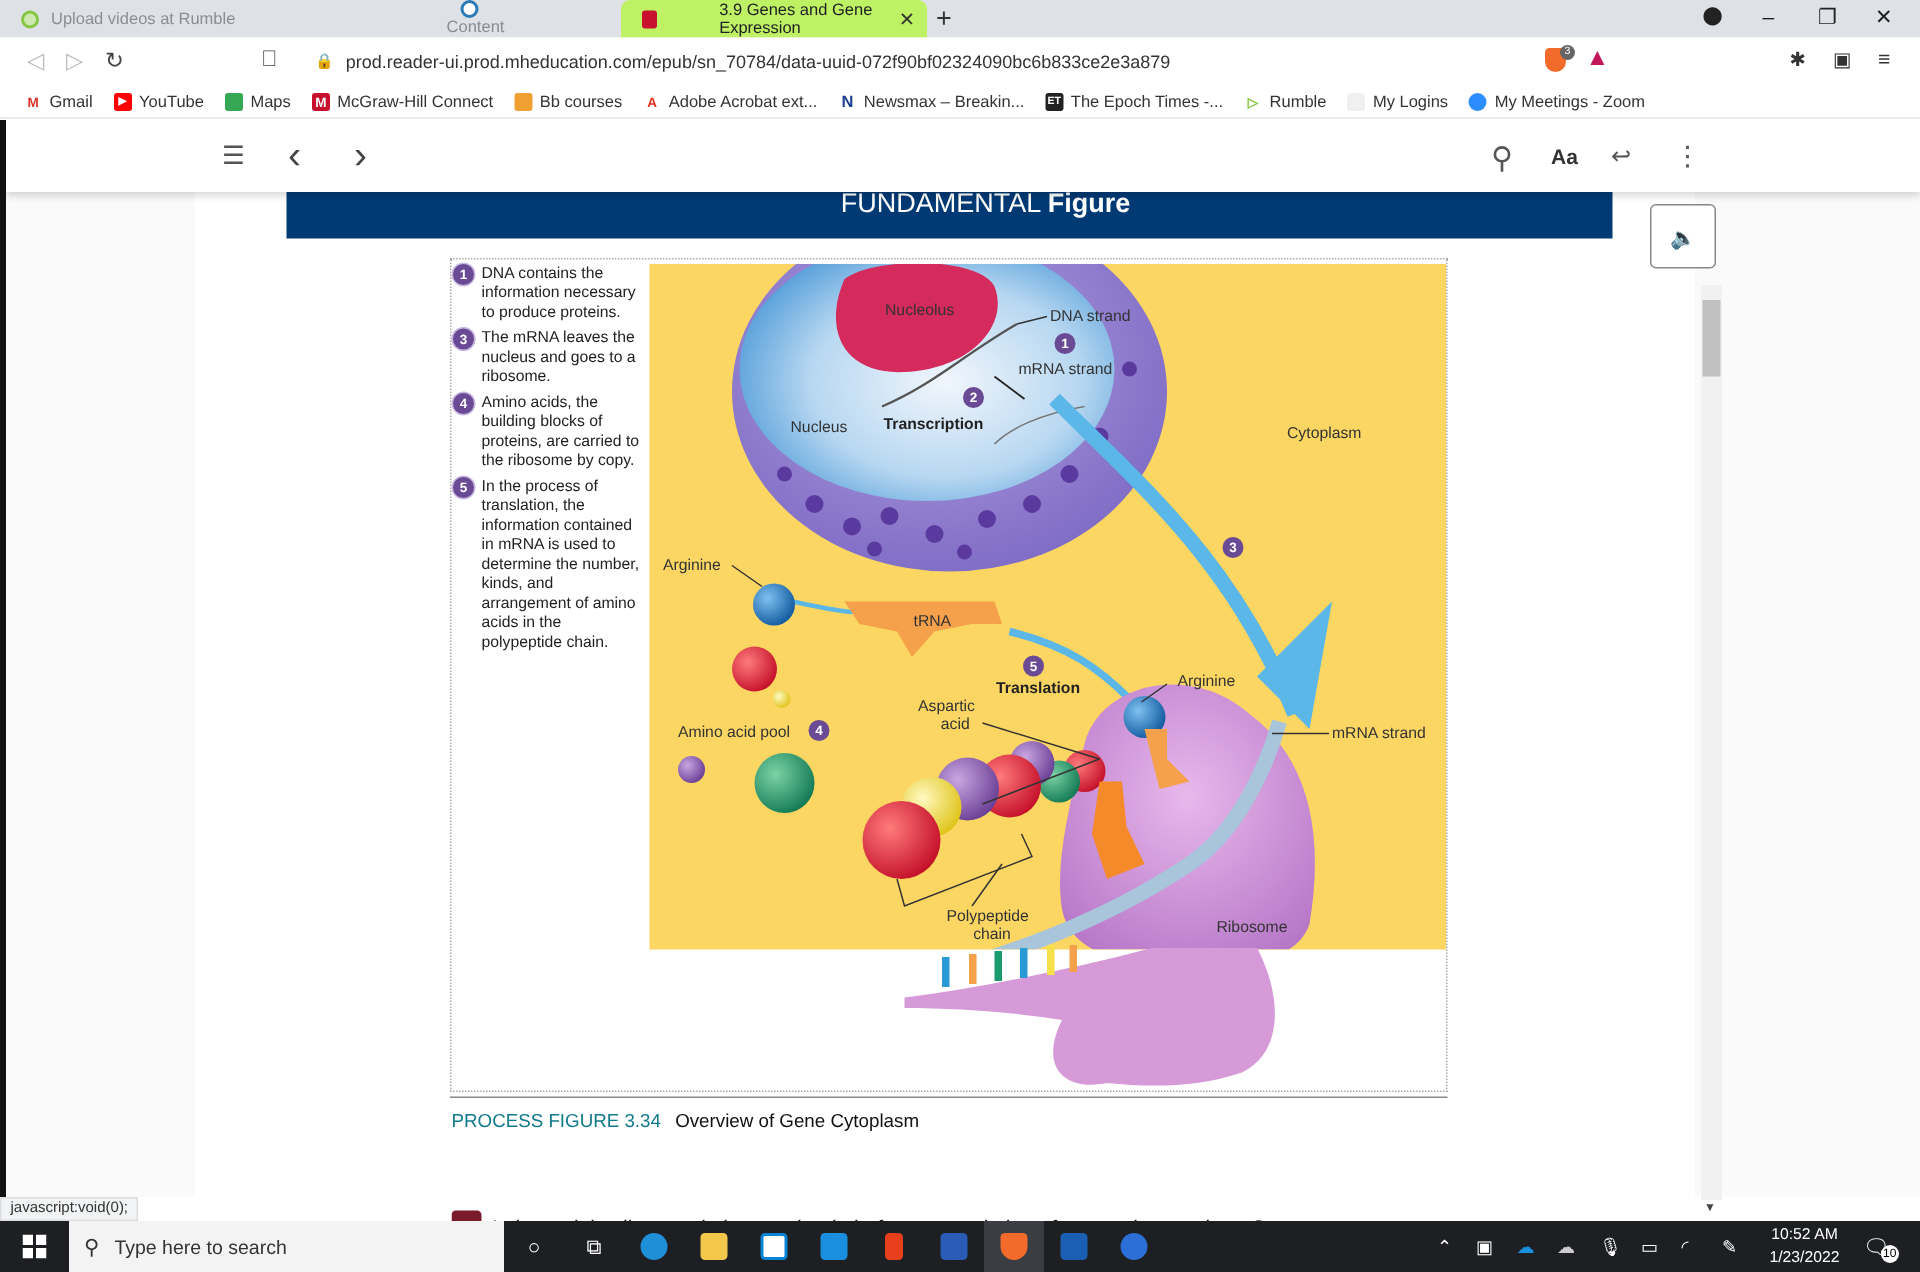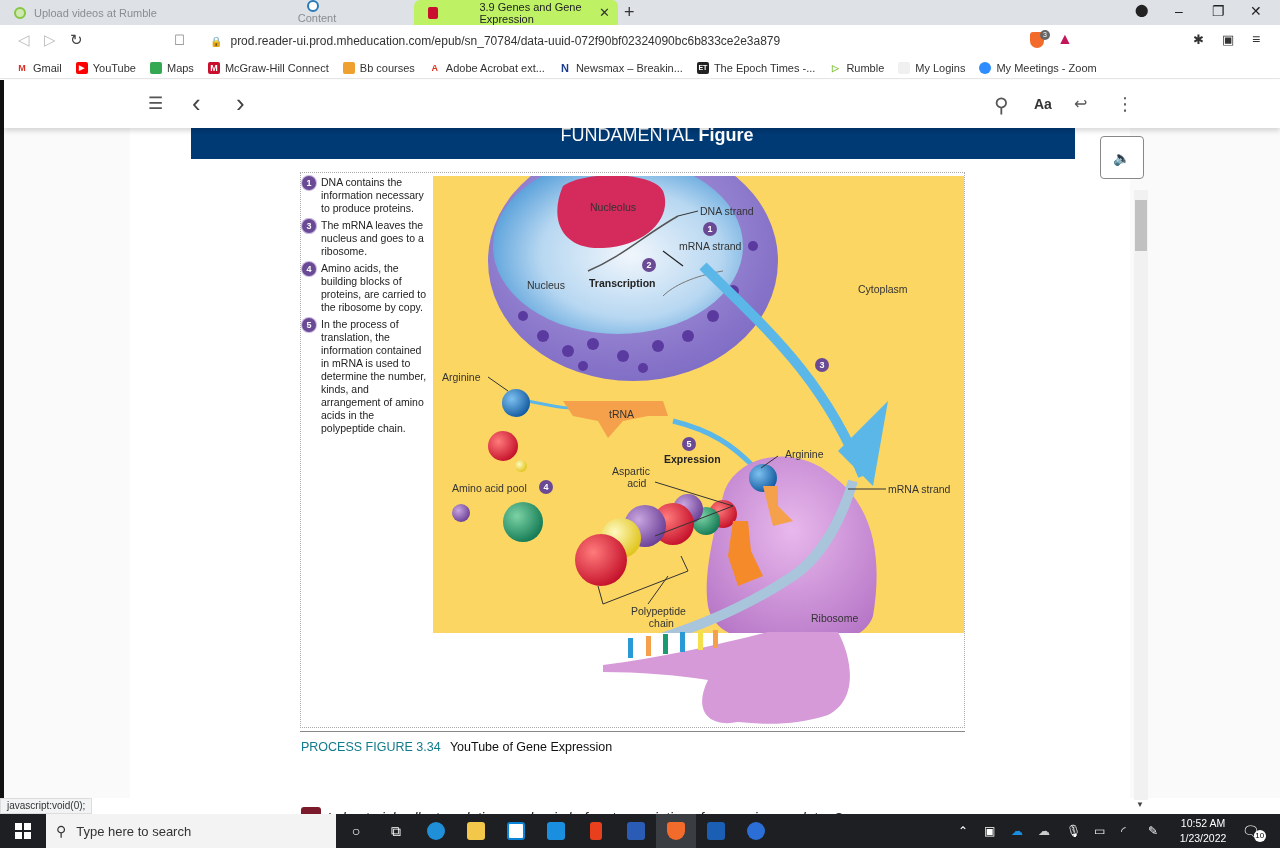--- a/index.html
+++ b/index.html
@@ -308,21 +308,21 @@
   </svg>
   
   <span class="lbl" style="left:157px;top:25px;">Nucleolus</span>
   <span class="lbl" style="left:267px;top:29px;">DNA strand</span>
   <span class="lbl" style="left:246px;top:64px;">mRNA strand</span>
   <span class="lbl" style="left:94px;top:103px;">Nucleus</span>
   <span class="lbl b" style="left:156px;top:101px;">Transcription</span>
   <span class="lbl" style="left:425px;top:107px;">Cytoplasm</span>
   <span class="lbl" style="left:9px;top:195px;">Arginine</span>
   <span class="lbl" style="left:176px;top:232px;">tRNA</span>
-  <span class="lbl b" style="left:231px;top:277px;">Expression</span>
+  <span class="lbl b" style="left:231px;top:277px;">Translation</span>
   <span class="lbl" style="left:352px;top:272px;">Arginine</span>
   <span class="lbl" style="left:179px;top:289px;text-align:center;"><span>Aspartic</span><br>&nbsp;&nbsp;&nbsp;&nbsp;<span>acid</span></span>
   <span class="lbl" style="left:19px;top:306px;">Amino acid pool</span>
   <span class="lbl" style="left:455px;top:307px;">mRNA strand</span>
   <span class="lbl" style="left:198px;top:429px;text-align:center;"><span>Polypeptide</span><br>&nbsp;&nbsp;<span>chain</span></span>
   <span class="lbl" style="left:378px;top:436px;">Ribosome</span>
 </div>
 
 <svg class="abs" style="left:598px;top:630px;" width="300" height="100">
   <path d="M5,35 C60,28 120,15 170,2 L240,2 C255,30 260,70 230,85 C200,95 170,95 140,92 C110,98 95,80 110,50 C80,45 40,42 5,42 Z" fill="#d69ad9"></path>
@@ -333,21 +333,21 @@
       <rect x="82" y="2" width="5" height="20" fill="#2a9ad6"></rect>
     <rect x="100" y="0" width="5" height="20" fill="#f5e04a"></rect>
       <rect x="115" y="0" width="5" height="18" fill="#f5a04a"></rect>
   </g>
 </svg>
 
 <div id="cap-rule"></div>
 <div id="caption">
   <div id="cap-title">
     <span class="pf">PROCESS FIGURE 3.34</span>
-    <span class="ov">YouTube of Gene Expression</span>
+    <span class="ov">Overview of Gene Cytoplasm</span>
   </div>
 </div>
 <div id="partial-line">
   <span class="badge"></span><span>In bacterial cells, translation can begin before transcription of a gene is complete. Can</span>
 </div>
 
 <div id="audio-btn"><span>🔈</span></div>
 <div id="scrollbar"></div>
 <div id="scrollthumb"></div>
 <span id="scrolldown">▼</span>

